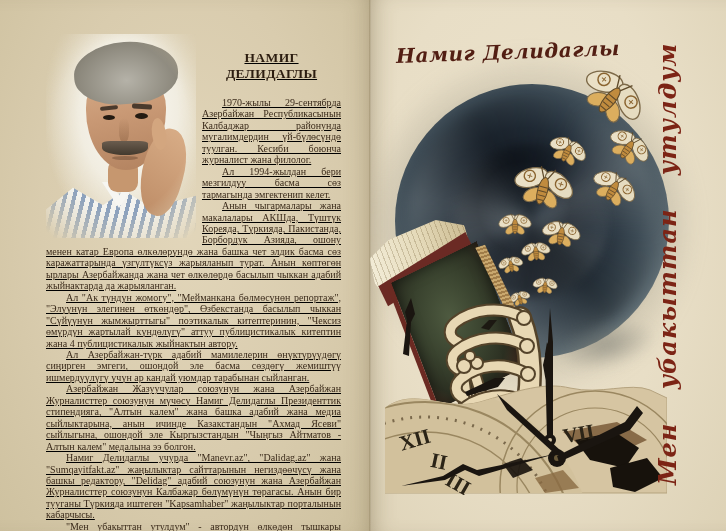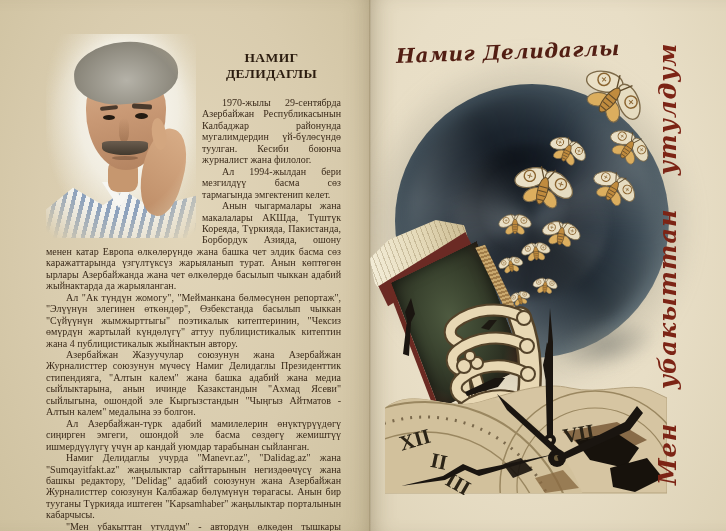--- a/index.html
+++ b/index.html
@@ -5,20 +5,21 @@
   * { box-sizing: border-box; }
   html,body { margin:0; padding:0; }
   body {
     width:726px; height:531px; overflow:hidden;
     font-family:"Liberation Serif", serif;
     background:#d9ccae;
   }
   .spread {
     position:relative; width:726px; height:419px; display:flex;
     outline:1px solid #a89e85;
+    text-decoration:underline;
   }
 
   
   .page-back {
     position:relative; width:370px; height:531px; flex:0 0 370px;
     padding:34px 29px 0 46px;
     background:radial-gradient(ellipse at 50% 42%, #e2d6ba 0%, #d9ccae 55%, #cec19f 100%);
     box-shadow: inset -16px 0 24px -16px rgba(90,75,45,.35);
     color:#3a2a1a;
   }
@@ -169,22 +170,22 @@
       <div class="ph-finger"></div>
     </div>
 
     <h1 class="back-title">НАМИГ ДЕЛИДАГЛЫ</h1>
 
     <div class="bio">
       <p>1970-жылы 29-сентябрда Азербайжан Республикасынын Калбаджар районунда мугалимдердин үй-бүлөсүндө туулган. Кесиби боюнча журналист жана филолог.</p>
       <p>Ал 1994-жылдан бери мезгилдүү басма сөз тармагында эмгектенип келет.</p>
       <p>Анын чыгармалары жана макалалары АКШда, Түштүк Кореяда, Түркияда, Пакистанда, Борбордук Азияда, ошону менен катар Европа өлкөлөрүндө жана башка чет элдик басма сөз каражаттарында үзгүлтүксүз жарыяланып турат. Анын көптөгөн ырлары Азербайжанда жана чет өлкөлөрдө басылып чыккан адабий жыйнактарда да жарыяланган.</p>
       <p>Ал "Ак түндүн жомогу", "Мейманкана бөлмөсүнөн репортаж", "Элүүнүн элегинен өткөндөр", Өзбекстанда басылып чыккан "Сүйүүнүн жымжырттыгы" поэтикалык китептеринин, "Чексиз өмүрдүн жартылай күндөлүгү" аттуу публицистикалык китептин жана 4 публицистикалык жыйнактын автору.</p>
+      <p>Ал Азербайжан-түрк адабий мамилелерин өнүктүрүүдөгү сиңирген эмгеги, ошондой эле басма сөздөгү жемиштүү ишмердүүлүгү үчүн ар кандай уюмдар тарабынан сыйланган.</p>
       <p>Азербайжан Жазуучулар союзунун жана Азербайжан Журналисттер союзунун мүчөсү Намиг Делидаглы Президенттик стипендияга, "Алтын калем" жана башка адабий жана медиа сыйлыктарына, анын ичинде Казакстандын "Ахмад Ясеви" сыйлыгына, ошондой эле Кыргызстандын "Чыңгыз Айтматов - Алтын калем" медалына ээ болгон.</p>
-      <p>Ал Азербайжан-түрк адабий мамилелерин өнүктүрүүдөгү сиңирген эмгеги, ошондой эле басма сөздөгү жемиштүү ишмердүүлүгү үчүн ар кандай уюмдар тарабынан сыйланган.</p>
       <p>Намиг Делидаглы учурда "Manevr.az", "Dalidag.az" жана "Sumqayitfakt.az" жаңылыктар сайттарынын негиздөөчүсү жана башкы редактору, "Delidag" адабий союзунун жана Азербайжан Журналисттер союзунун Калбажар бөлүмүнүн төрагасы. Анын бир тууганы Түркияда иштеген "Kapsamhaber" жаңылыктар порталынын кабарчысы.</p>
       <p>"Мен убакыттан утулдум" - автордун өлкөдөн тышкары басылып чыккан экинчи китеби.</p>
     </div>
   </div>
 
   <div class="page-front">
 
     <div class="vortex-haze"></div>
     <div class="vortex"></div>
     <div class="smoke"></div>

